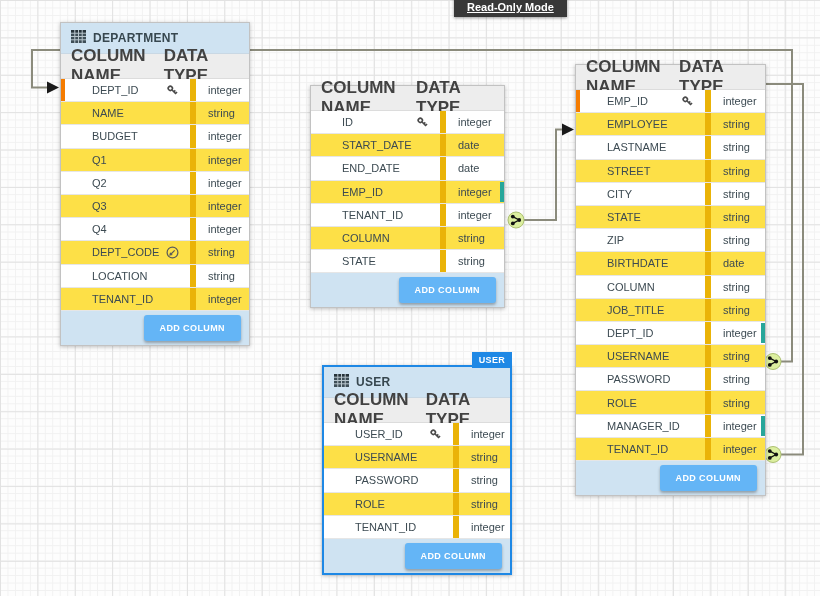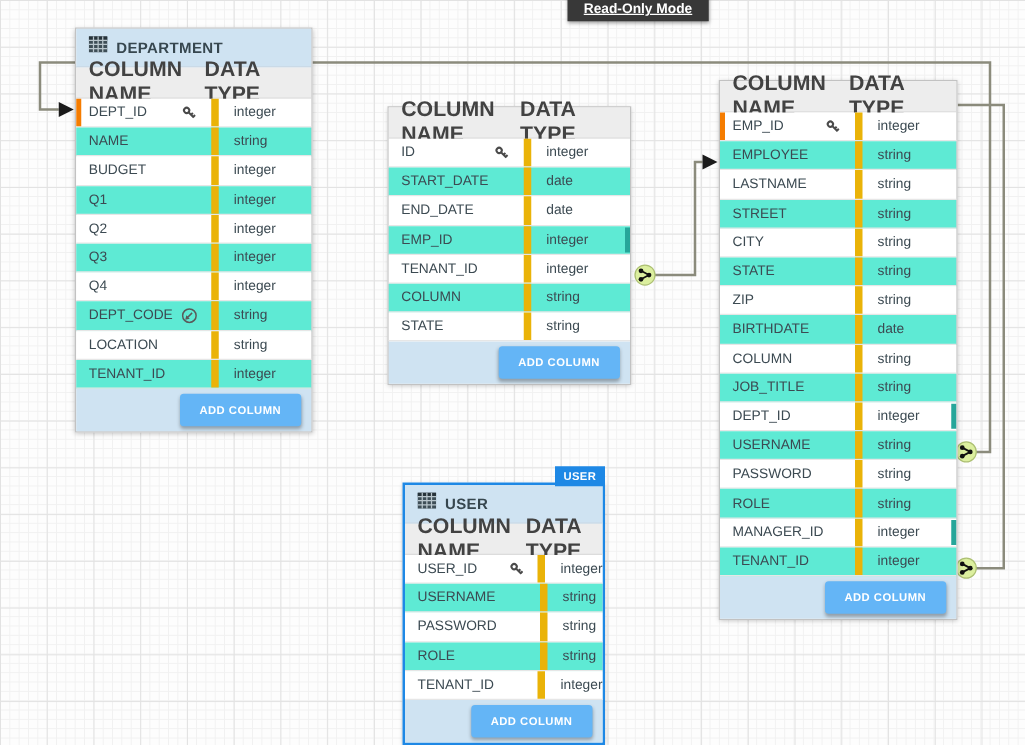--- a/index.html
+++ b/index.html
@@ -29,23 +29,23 @@
   .tbl-title{font-size:12px;font-weight:bold;color:#37474f;letter-spacing:.3px;}
   .col-head{
     height:24px;background:#ededed;border-bottom:1px solid #dcdcdc;
     display:flex;align-items:center;font-size:17px;font-weight:bold;color:#424242;
   }
   .col-head .c1{padding-left:10px;width:88px;}
   .col-head .c2{padding-left:12px;}
   .row{
     height:23.2px;display:flex;align-items:center;position:relative;
     font-size:11px;color:#3c4a52;border-bottom:1px solid #e6e6e6;
-    background:#fff;box-sizing:border-box;
-  }
-  .row.alt{background:#5eead4;}
+    background:#fff;box-sizing:border-box;padding-left:21px;
+  }
+  .row.alt{background:#fde047;}
   .cname{padding-left:10px;width:74px;white-space:nowrap;}
   .cicon{width:24px;display:flex;align-items:center;}
   .ctype{padding-left:12px;border-left:6px solid #eab308;align-self:stretch;display:flex;align-items:center;flex:1;}
   .row.pk::before{
     content:"";position:absolute;left:0;top:0;bottom:0;width:4px;
     background:var(--pk-orange,#f57c00);
   }
   .row.fk::after{
     content:"";position:absolute;right:0;top:1px;bottom:1px;width:4px;
     background:var(--fk-teal,#26a69a);
@@ -245,21 +245,21 @@
           <span class="cname">STATE</span>
           <span class="cicon"></span>
           <span class="ctype">string</span>
         </div>
       </div>
     <div class="tbl-footer">
       <button class="add-col">ADD COLUMN</button>
     </div>
   </div>
 
-  <div class="db-table selected" style="left:322px;top:365px;width:162px;margin-top:21px;">
+  <div class="db-table selected" style="left:322px;top:365px;width:190px;">
     <div class="sel-badge">USER</div>
     <div class="tbl-header">
       <span class="tbl-ic"><svg width="15" height="13" viewBox="0 0 15 13">
             <rect x="0" y="0" width="15" height="13" fill="#3e4e57"></rect>
             <rect x="0" y="0" width="15" height="3.2" fill="#27333a"></rect>
             <g stroke="#b9c6cd" stroke-width="1">
               <path d="M0 3.2h15M0 6.5h15M0 9.8h15M3.8 0v13M7.5 0v13M11.2 0v13"></path>
             </g>
           </svg></span>
       <span class="tbl-title">USER</span>

